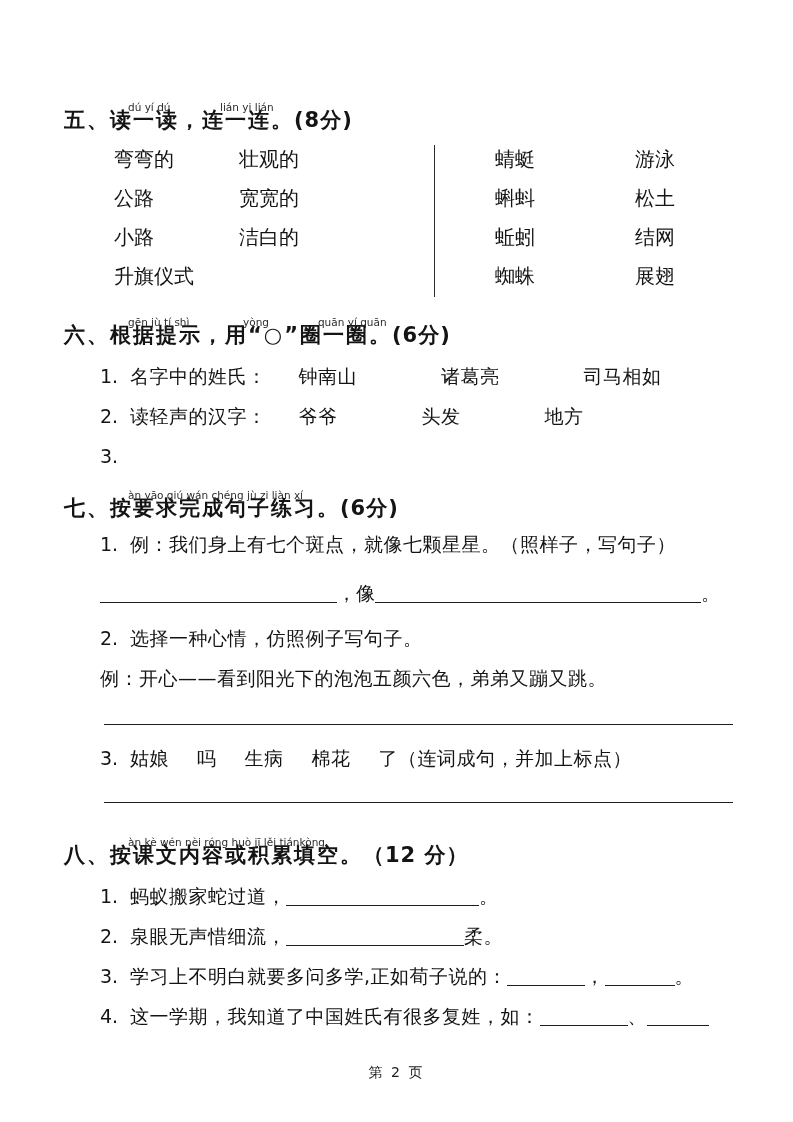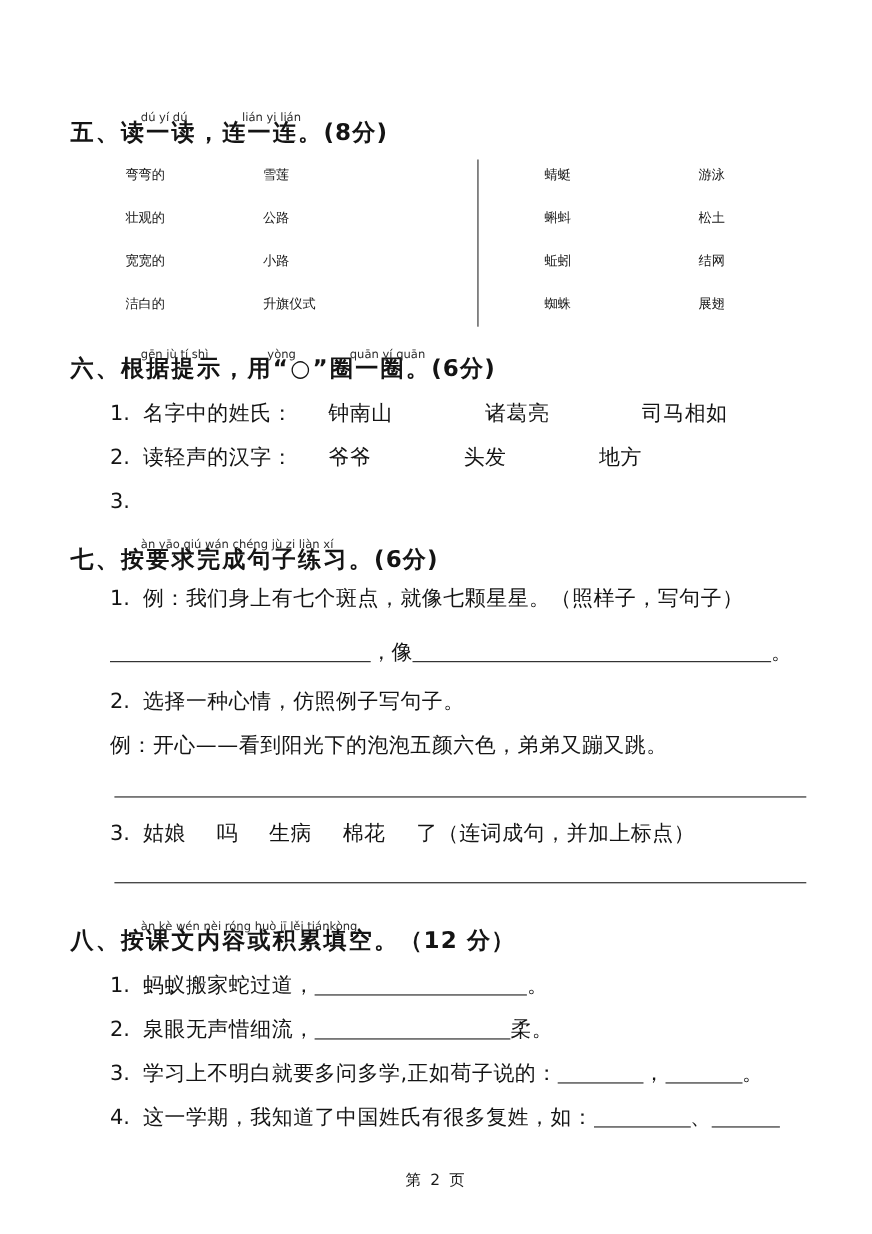--- a/index.html
+++ b/index.html
@@ -20,21 +20,21 @@
     padding-top: 15px; line-height: 26px; white-space: nowrap;
   }
   .seg { position: relative; display: inline-block; }
   .py {
     position: absolute; top: -13px; left: 18px;
     font-size: 10.5px; font-weight: normal; letter-spacing: 0;
     color: #2b2b2b; white-space: nowrap;
   }
   .score { letter-spacing: 1px; }
   
-  .match { display: flex; margin: 16px 0 0 50px; font-size: 12px; }
+  .match { display: flex; margin: 16px 0 0 50px; font-size: 20px; }
   .mgrid { display: grid; row-gap: 18px; align-content: start; line-height: 21px; }
   .mgrid.left  { grid-template-columns: 125px 195px; }
   .mgrid.right { grid-template-columns: 140px 110px; margin-left: 60px; }
   .vdiv { width: 0; border-left: 1.6px solid #2a2a2a; margin-top: -4px; height: 152px; }
   
   .item { display: flex; font-size: 19px; letter-spacing: 0.5px; margin: 17px 0 0 36px; line-height: 23px; }
   .item .num { width: 30px; flex: 0 0 30px; letter-spacing: 0; }
   .opt { margin-right: 52px; margin-left: 32px; }
   .opt:last-child { margin-right: 0; }
   .word { margin-right: 28px; }
@@ -61,21 +61,20 @@
 
 <div class="page">
 
   <div class="sec-header">
     <span>五、</span><span class="seg"><span class="py">dú yí dú</span><span>读一读，</span></span><span class="seg"><span class="py">lián yi lián</span><span>连一连。</span></span><span class="score">(8分)</span>
   </div>
 
   <div class="match">
     <div class="mgrid left">
       <span>弯弯的</span>
-        <span>雪莲</span>
       <span>壮观的</span>
         <span>公路</span>
       <span>宽宽的</span>
         <span>小路</span>
       <span>洁白的</span>
         <span>升旗仪式</span>
     </div>
     <div class="vdiv"></div>
     <div class="mgrid right">
       <span>蜻蜓</span>

